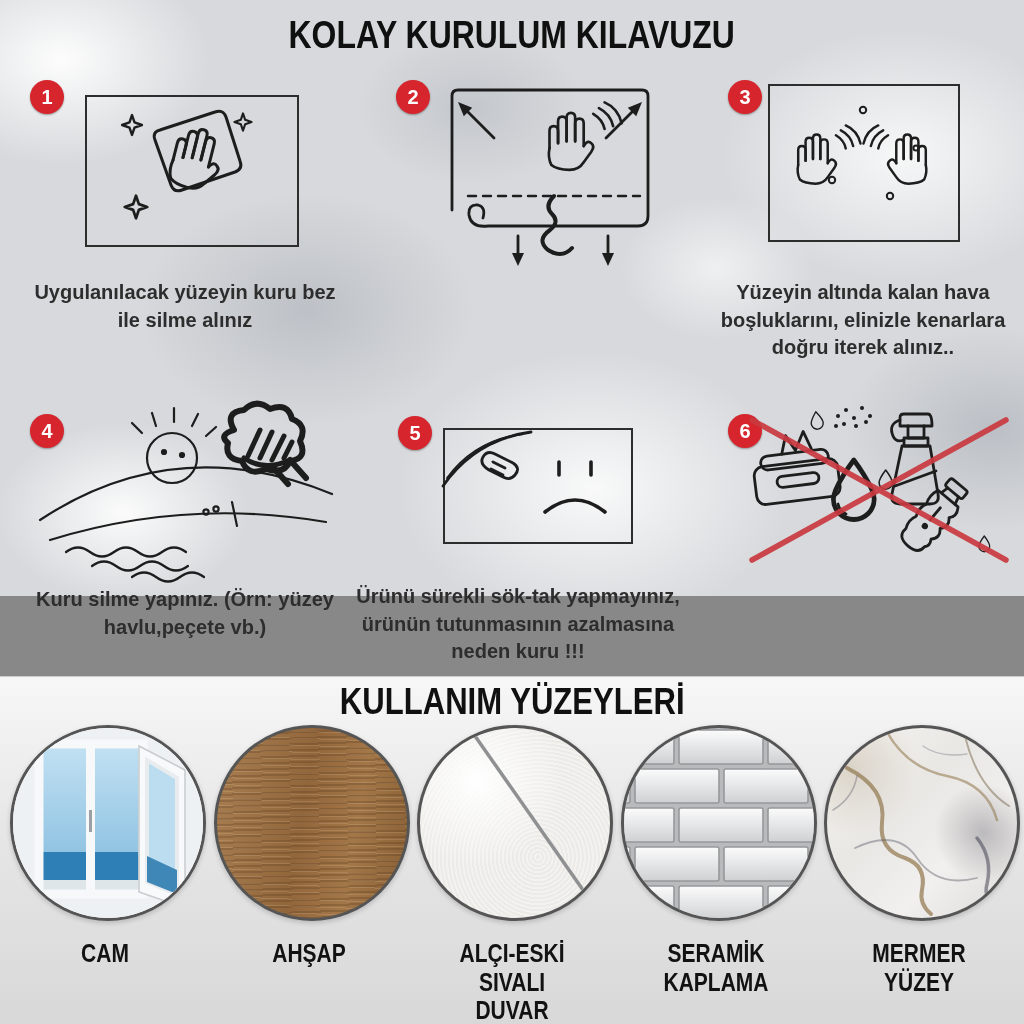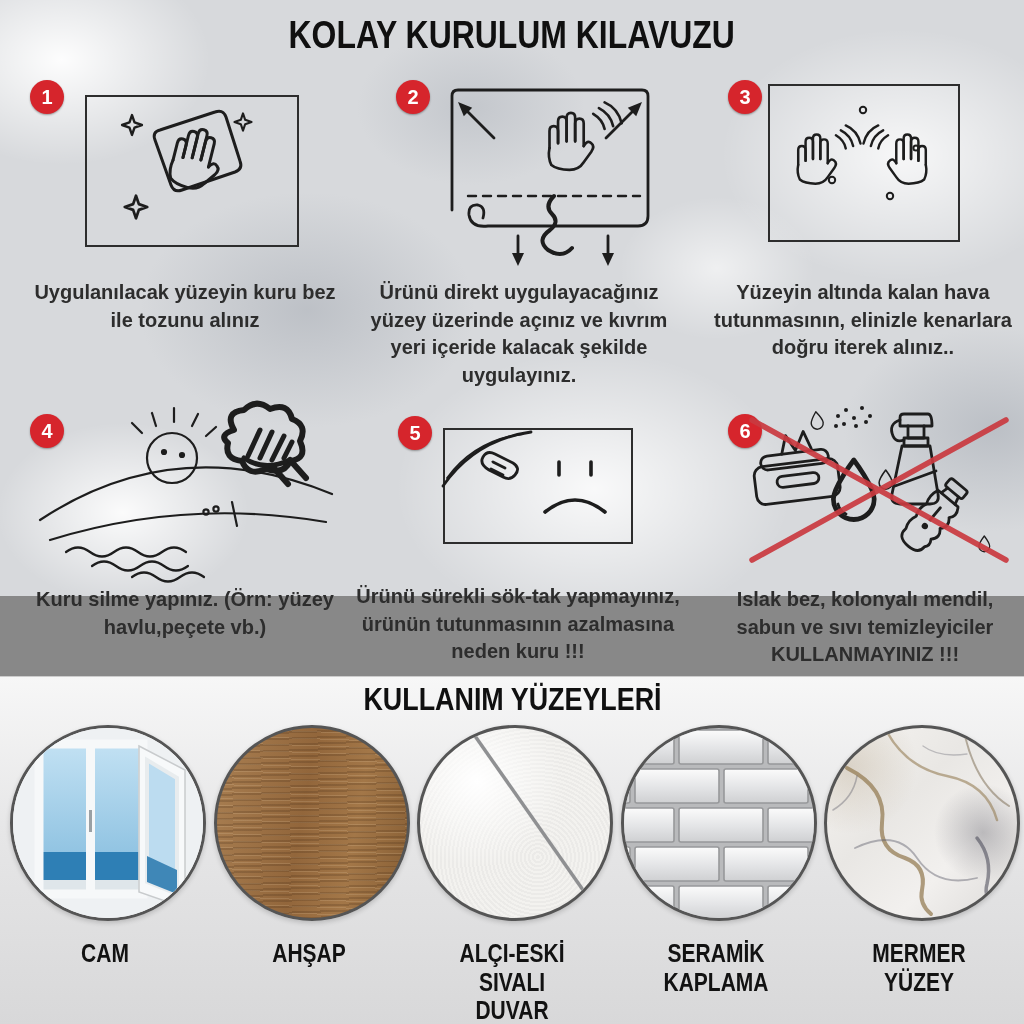--- a/index.html
+++ b/index.html
@@ -36,21 +36,21 @@
   .illus{position:absolute;}
   .illus svg{display:block;overflow:visible;}
   .illus path,.illus circle,.illus rect,.illus line,.illus ellipse,.illus polygon{vector-effect:non-scaling-stroke;}
   .sk{stroke:#1d1d1d;fill:none;stroke-linecap:round;stroke-linejoin:round;}
 
   
   .bottom-section{position:absolute;left:0;top:676px;width:1024px;height:348px;
     border-top:1px solid #cccccc;
     background:linear-gradient(180deg,#f7f7f7 0%,#e6e6e7 45%,#d8d8d9 100%);}
   .surfaces-title{position:absolute;left:0;top:4px;width:1024px;text-align:center;
-    font-size:32px;font-weight:bold;color:#101010;}
+    font-size:37px;font-weight:bold;color:#101010;}
 
   .surface-circle{position:absolute;top:48px;width:190px;height:190px;border-radius:50%;
     border:3px solid #555;overflow:hidden;box-shadow:0 2px 5px rgba(0,0,0,.18);background:#fff;}
   .surface-circle svg{display:block;width:100%;height:100%;}
 
   .c-wood{background:
       repeating-linear-gradient(178deg, rgba(70,44,22,.22) 0 2px, rgba(0,0,0,0) 2px 6px),
       repeating-linear-gradient(2deg, rgba(255,233,198,.14) 0 1px, rgba(0,0,0,0) 1px 7px),
       linear-gradient(100deg,#a97f52 0%,#92663b 45%,#a37748 70%,#875e34 100%);}
   .c-plaster{background:
@@ -107,21 +107,21 @@
               <use href="#hand"></use>
             </g>
         </g>
         <g class="sk" stroke-width="2.2">
           <use href="#spark" transform="translate(47,30) scale(1.1)"></use>
           <use href="#spark" transform="translate(158,27) scale(0.95)"></use>
           <use href="#spark" transform="translate(51,112) scale(1.25)"></use>
         </g>
       </svg>
     </div>
-    <div class="caption" style="left:30px;top:279px;width:310px">Uygulanılacak yüzeyin kuru bez ile tozunu alınız</div>
+    <div class="caption" style="left:30px;top:279px;width:310px">Uygulanılacak yüzeyin kuru bez ile silme alınız</div>
 
     <div class="badge" style="left:396px;top:80px">
         <span>2</span>
       </div>
     <div class="illus" style="left:428px;top:80px">
       <svg width="240" height="196" viewBox="0 0 240 196">
         <g class="sk" stroke-width="2.8">
           <path d="M24,130 L24,16 Q24,10 30,10 L214,10 Q220,10 220,16 L220,136 Q220,146 210,146 L60,146 Q43,148 41,135 Q40,124 50,125 Q58,127 55,138"></path>
           <path d="M40,116 L212,116" stroke-dasharray="8 7" stroke-width="2.4"></path>
           <g transform="translate(112,30) scale(0.95)">
@@ -135,21 +135,20 @@
           <path d="M126,116 Q116,126 124,134 Q132,142 122,150 Q108,160 120,170 Q134,179 144,168" stroke-width="4"></path>
         </g>
         <g fill="#1d1d1d">
           <polygon points="30,22 44.2,27.8 35.8,36.2"></polygon>
           <polygon points="214,22 208.2,36.2 199.8,27.8"></polygon>
           <polygon points="90,186 84,173 96,173"></polygon>
           <polygon points="180,186 174,173 186,173"></polygon>
         </g>
       </svg>
     </div>
-    <div class="caption" style="left:352px;top:279px;width:334px">Ürünü direkt uygulayacağınız yüzey üzerinde açınız ve kıvrım yeri içeride kalacak şekilde uygulayınız.</div>
 
     <div class="badge" style="left:728px;top:80px">
         <span>3</span>
       </div>
     <div class="frame-box" style="left:768px;top:84px;width:188px;height:154px"></div>
     <div class="illus" style="left:768px;top:84px">
       <svg width="188" height="154" viewBox="0 0 188 154">
         <g class="sk" stroke-width="3">
           <g transform="translate(22,48) scale(0.82)">
               <use href="#hand"></use>
@@ -161,21 +160,21 @@
             </g>
         </g>
         <g class="sk" stroke-width="2">
           <circle cx="95" cy="26" r="3.2"></circle>
           <circle cx="64" cy="96" r="3.2"></circle>
           <circle cx="122" cy="112" r="3.2"></circle>
           <circle cx="148" cy="64" r="2.6"></circle>
         </g>
       </svg>
     </div>
-    <div class="caption" style="left:712px;top:279px;width:302px">Yüzeyin altında kalan hava tutunmasının, elinizle kenarlara doğru iterek alınız..</div>
+    <div class="caption" style="left:712px;top:279px;width:302px">Yüzeyin altında kalan hava boşluklarını, elinizle kenarlara doğru iterek alınız..</div>
 
     <div class="badge" style="left:30px;top:414px">
         <span>4</span>
       </div>
     <div class="illus" style="left:36px;top:400px">
       <svg width="300" height="180" viewBox="0 0 300 180">
         <g class="sk" stroke-width="2.2">
           <circle cx="136" cy="58" r="25"></circle>
           <circle cx="128" cy="52" r="2" fill="#1d1d1d"></circle>
           <circle cx="146" cy="55" r="2" fill="#1d1d1d"></circle>
@@ -275,21 +274,20 @@
           <circle cx="118" cy="18" r="2"></circle>
             <circle cx="128" cy="14" r="2"></circle>
             <circle cx="98" cy="18" r="2"></circle>
         </g>
         <g stroke="#ca3a40" stroke-width="5.5" stroke-linecap="round" opacity="0.92">
           <path d="M14,12 L268,152"></path>
           <path d="M268,12 L14,152"></path>
         </g>
       </svg>
     </div>
-    <div class="caption" style="left:712px;top:586px;width:306px">Islak bez, kolonyalı mendil, sabun ve sıvı temizleyiciler KULLANMAYINIZ !!!</div>
 
   </div>
 
   <div class="bottom-section">
 
     <div class="surfaces-title">
       <span class="cond">KULLANIM YÜZEYLERİ</span>
     </div>
 
     <div class="surface-circle" style="left:10px">

